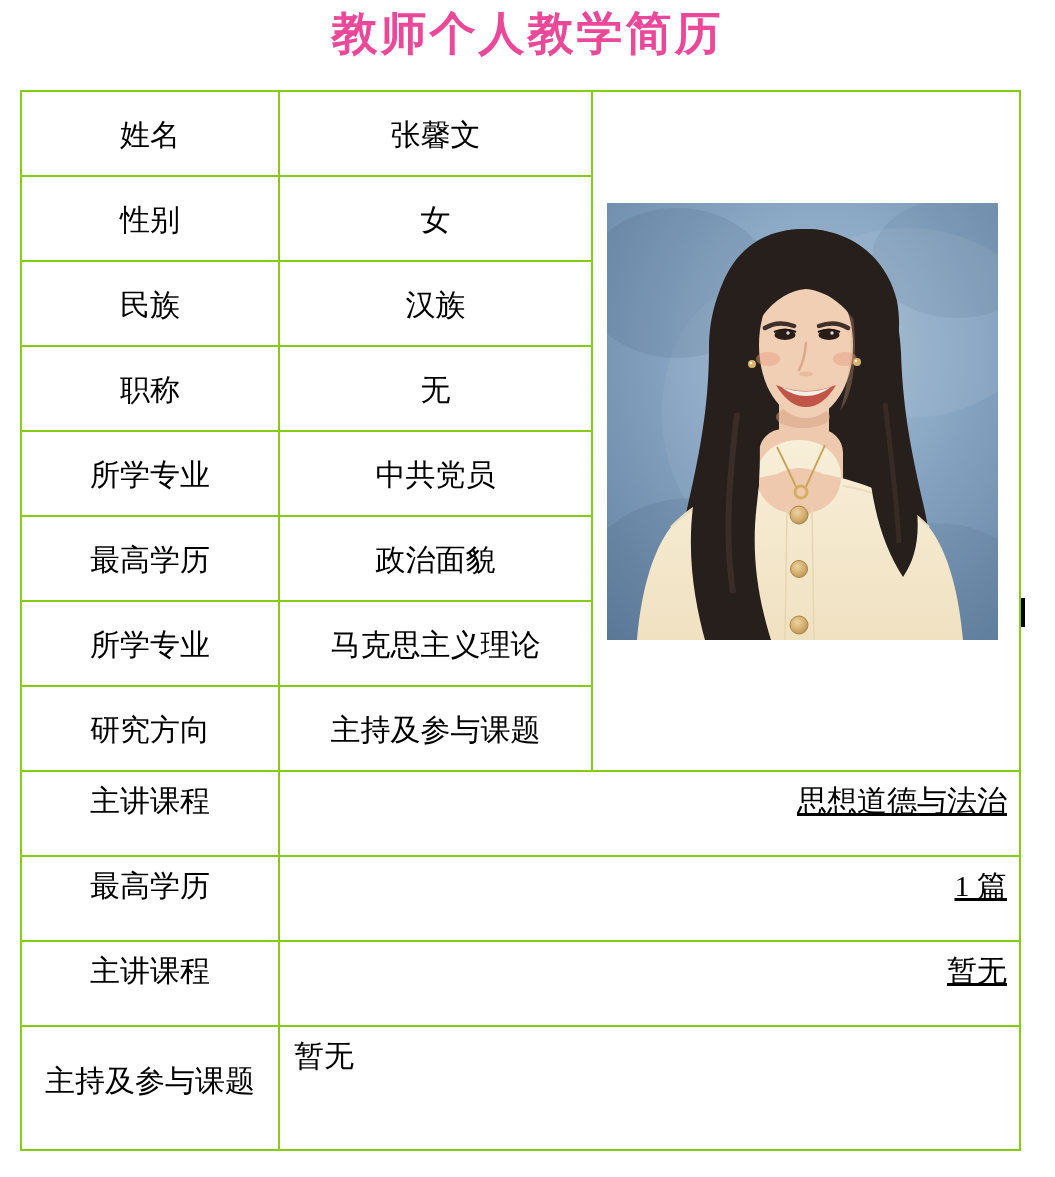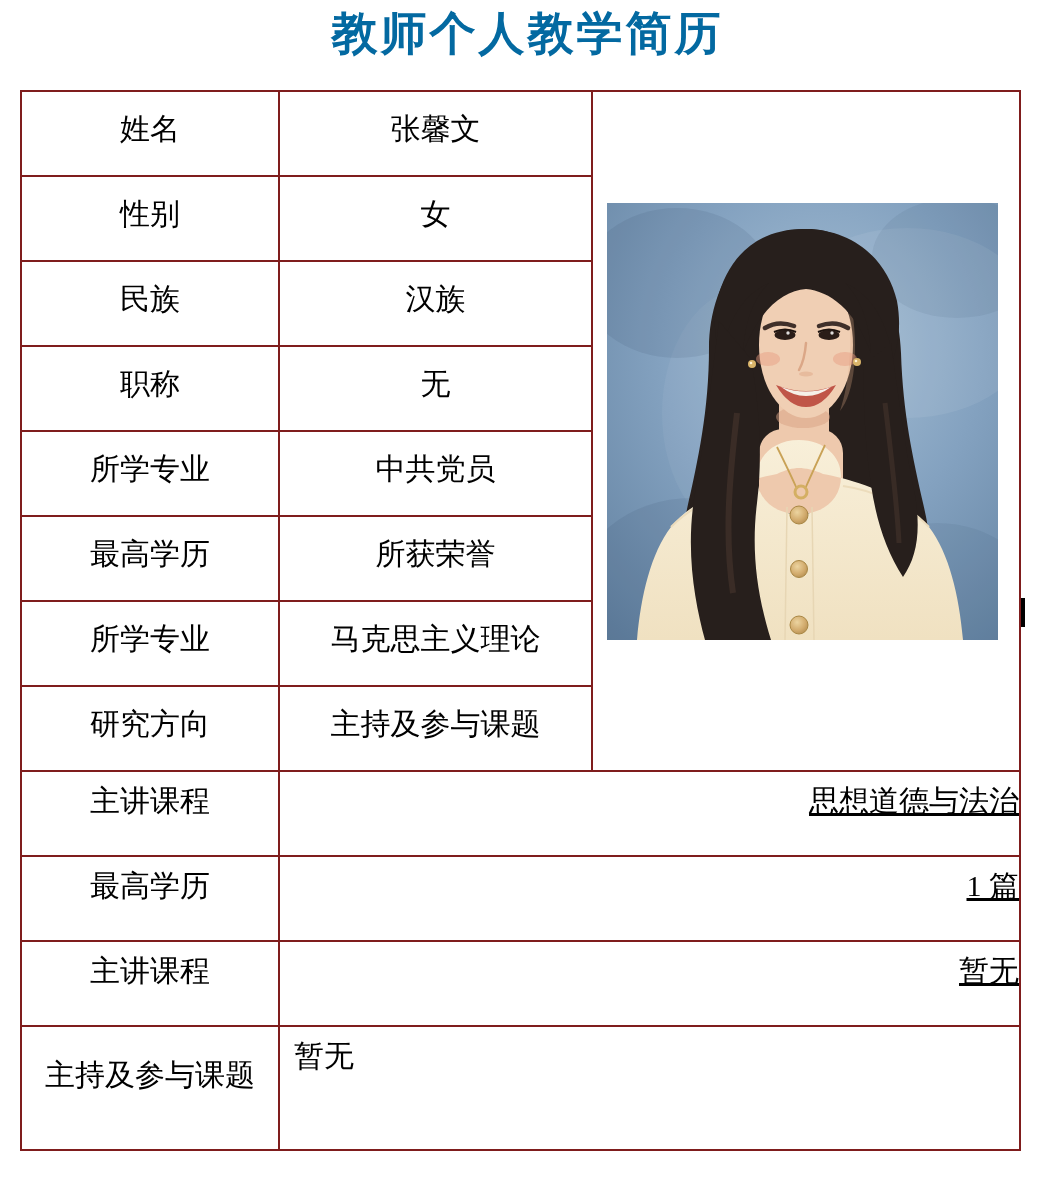--- a/index.html
+++ b/index.html
@@ -20,35 +20,35 @@
     top: 4px;
     left: 0;
     width: 100%;
     margin: 0;
     text-align: center;
     font-family: "Liberation Sans", "DejaVu Sans", sans-serif;
     font-weight: 700;
     font-size: 46px;
     line-height: 58px;
     letter-spacing: 3px;
-    color: #0369a1;
+    color: #ec4899;
   }
   table.resume {
     position: absolute;
     left: 20px;
     top: 90px;
     width: 999px;
     border-collapse: collapse;
     table-layout: fixed;
     font-size: 30px;
     color: #000000;
   }
   table.resume td {
-    border: 2px solid #7f1d1d;
-    padding: 0;
+    border: 2px solid #84cc16;
+    padding: 12px;
     line-height: 34px;
     overflow: hidden;
   }
   tr.r-std { height: 85px; }
   tr.r-wide { height: 85px; margin-top: 44px; }
   tr.r-last { height: 124px; }
 
   
   tr.r-std td.lbl, tr.r-std td.val {
     text-align: center;
@@ -226,21 +226,21 @@
       <tr class="r-std">
         <td class="lbl">职称</td>
         <td class="val">无</td>
       </tr>
       <tr class="r-std">
         <td class="lbl">所学专业</td>
         <td class="val">中共党员</td>
       </tr>
       <tr class="r-std">
         <td class="lbl">最高学历</td>
-        <td class="val">所获荣誉</td>
+        <td class="val">政治面貌</td>
       </tr>
       <tr class="r-std">
         <td class="lbl">所学专业</td>
         <td class="val">马克思主义理论</td>
       </tr>
       <tr class="r-std">
         <td class="lbl">研究方向</td>
         <td class="val">主持及参与课题</td>
       </tr>
       <tr class="r-wide">

